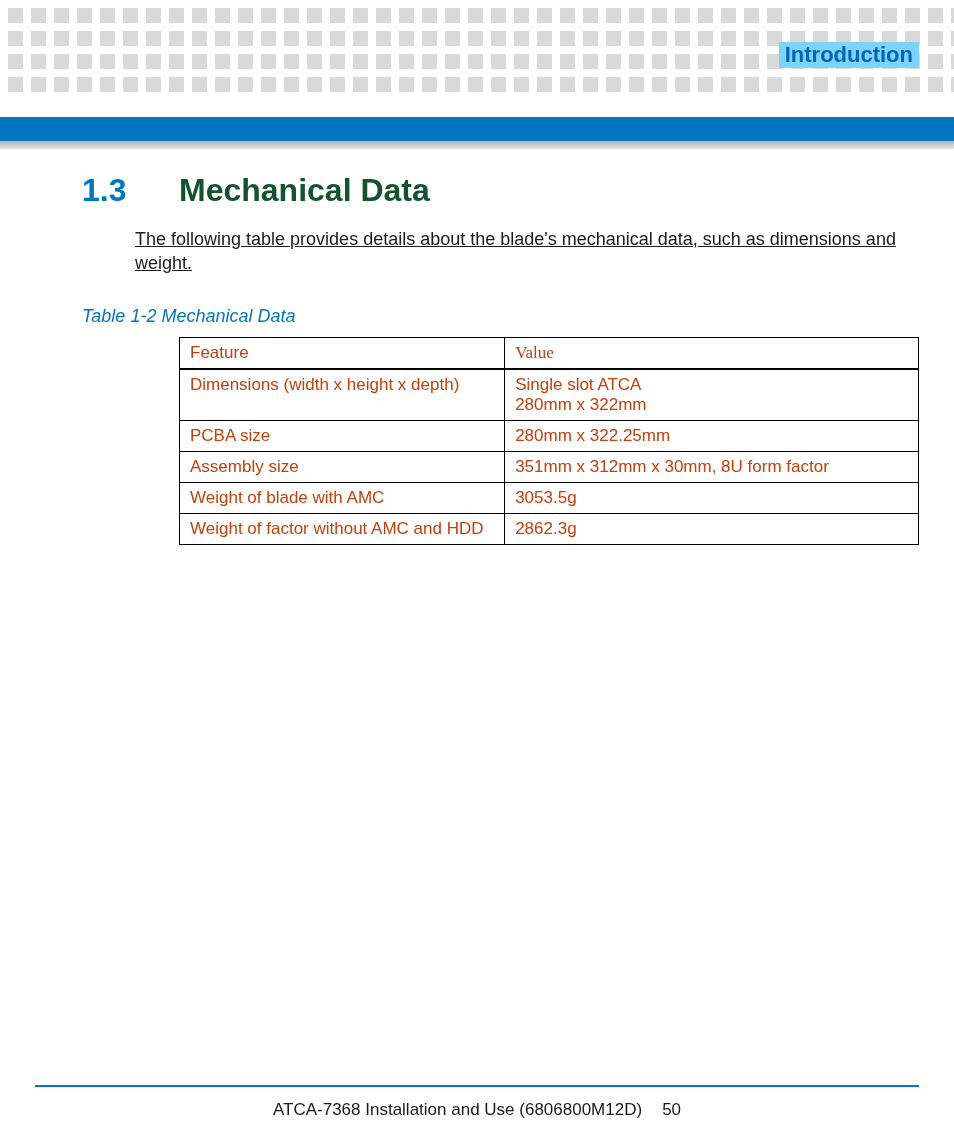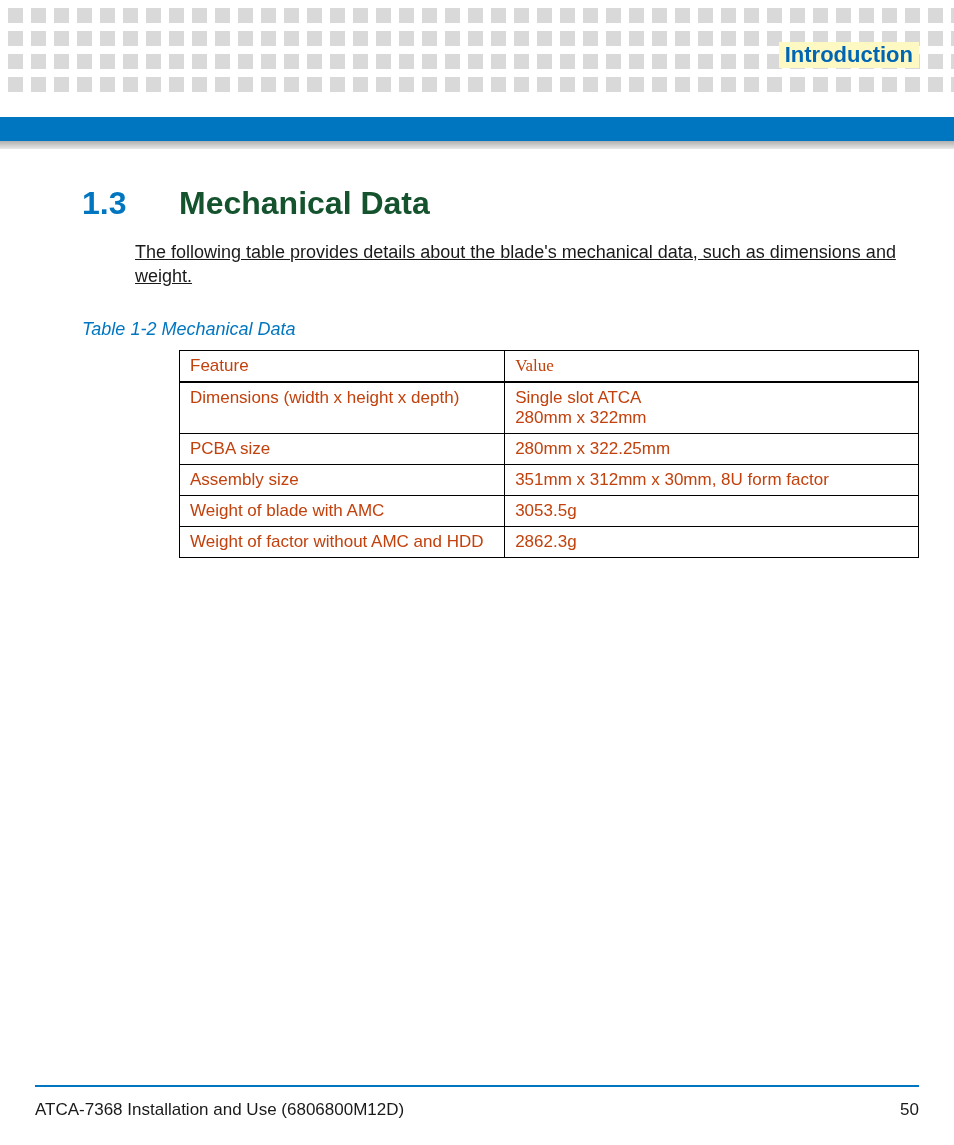--- a/index.html
+++ b/index.html
@@ -37,42 +37,42 @@
       background: #d9d9d9;
       flex-shrink: 0;
     }
     .chapter-label {
       position: absolute;
       top: 42px;
       right: 35px;
       color: #0066b3;
       font-weight: bold;
       font-size: 22px;
-      background: #fef9c3;
+      background: #7dd3fc;
       padding: 0 6px;
     }
     .blue-bar {
       position: absolute;
       top: 117px;
       left: 0;
       width: 954px;
       height: 24px;
       background: #0076c0;
     }
     .gray-bar {
       position: absolute;
       top: 141px;
       left: 0;
       width: 954px;
       height: 8px;
       background: linear-gradient(to bottom, #b0b0b0, #e8e8e8);
     }
     .content {
       position: absolute;
-      top: 185px;
+      top: 172px;
       left: 82px;
       right: 35px;
     }
     .section-heading {
       display: flex;
       align-items: baseline;
       margin-bottom: 18px;
     }
     .section-number {
       color: #0076c0;
@@ -133,21 +133,21 @@
       right: 35px;
       height: 2px;
       background: #0076c0;
     }
     .footer {
       position: absolute;
       bottom: 25px;
       left: 35px;
       right: 35px;
       display: flex;
-      justify-content: space-between;
+      justify-content: center;
       font-size: 17px;
       color: #1a1a1a;
       gap: 20px;
     }
   </style>
 </head>
 <body>
 
 <div class="dot-pattern">
 <div class="dot-row">

